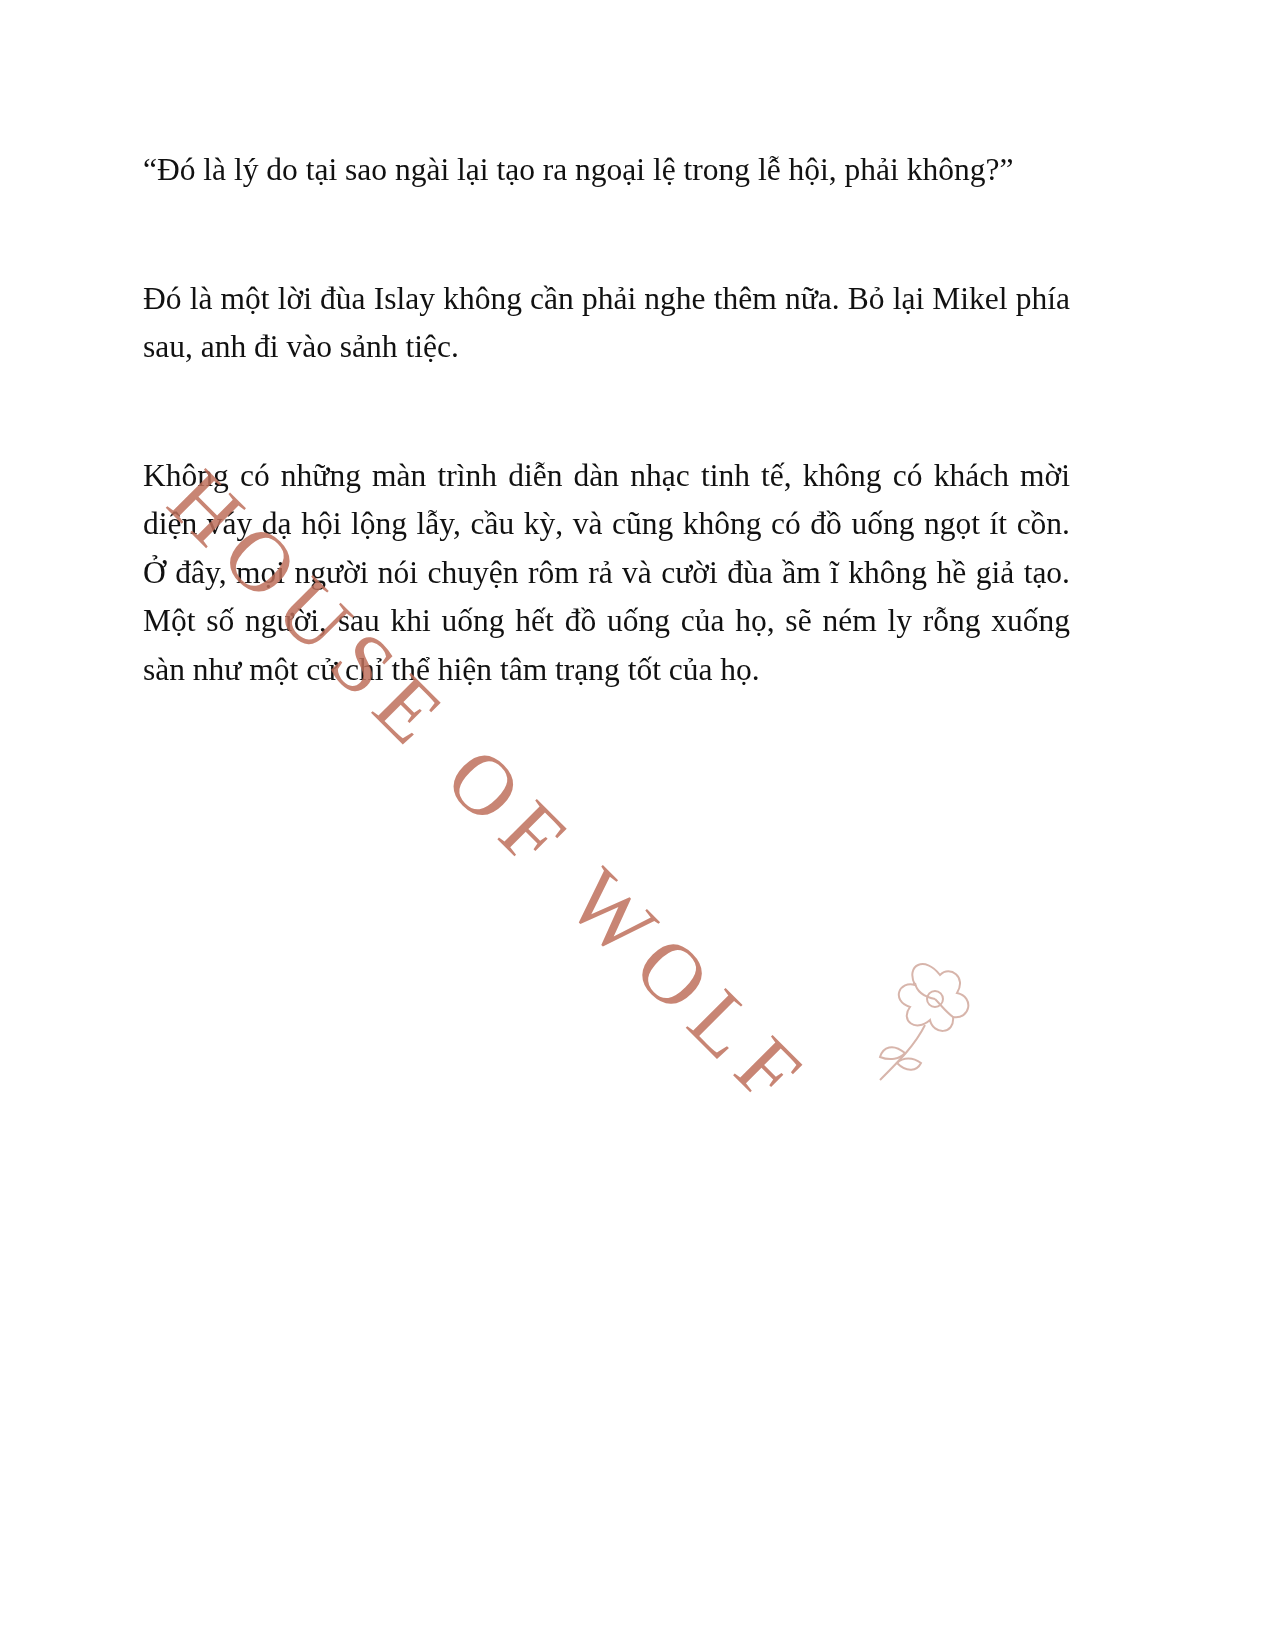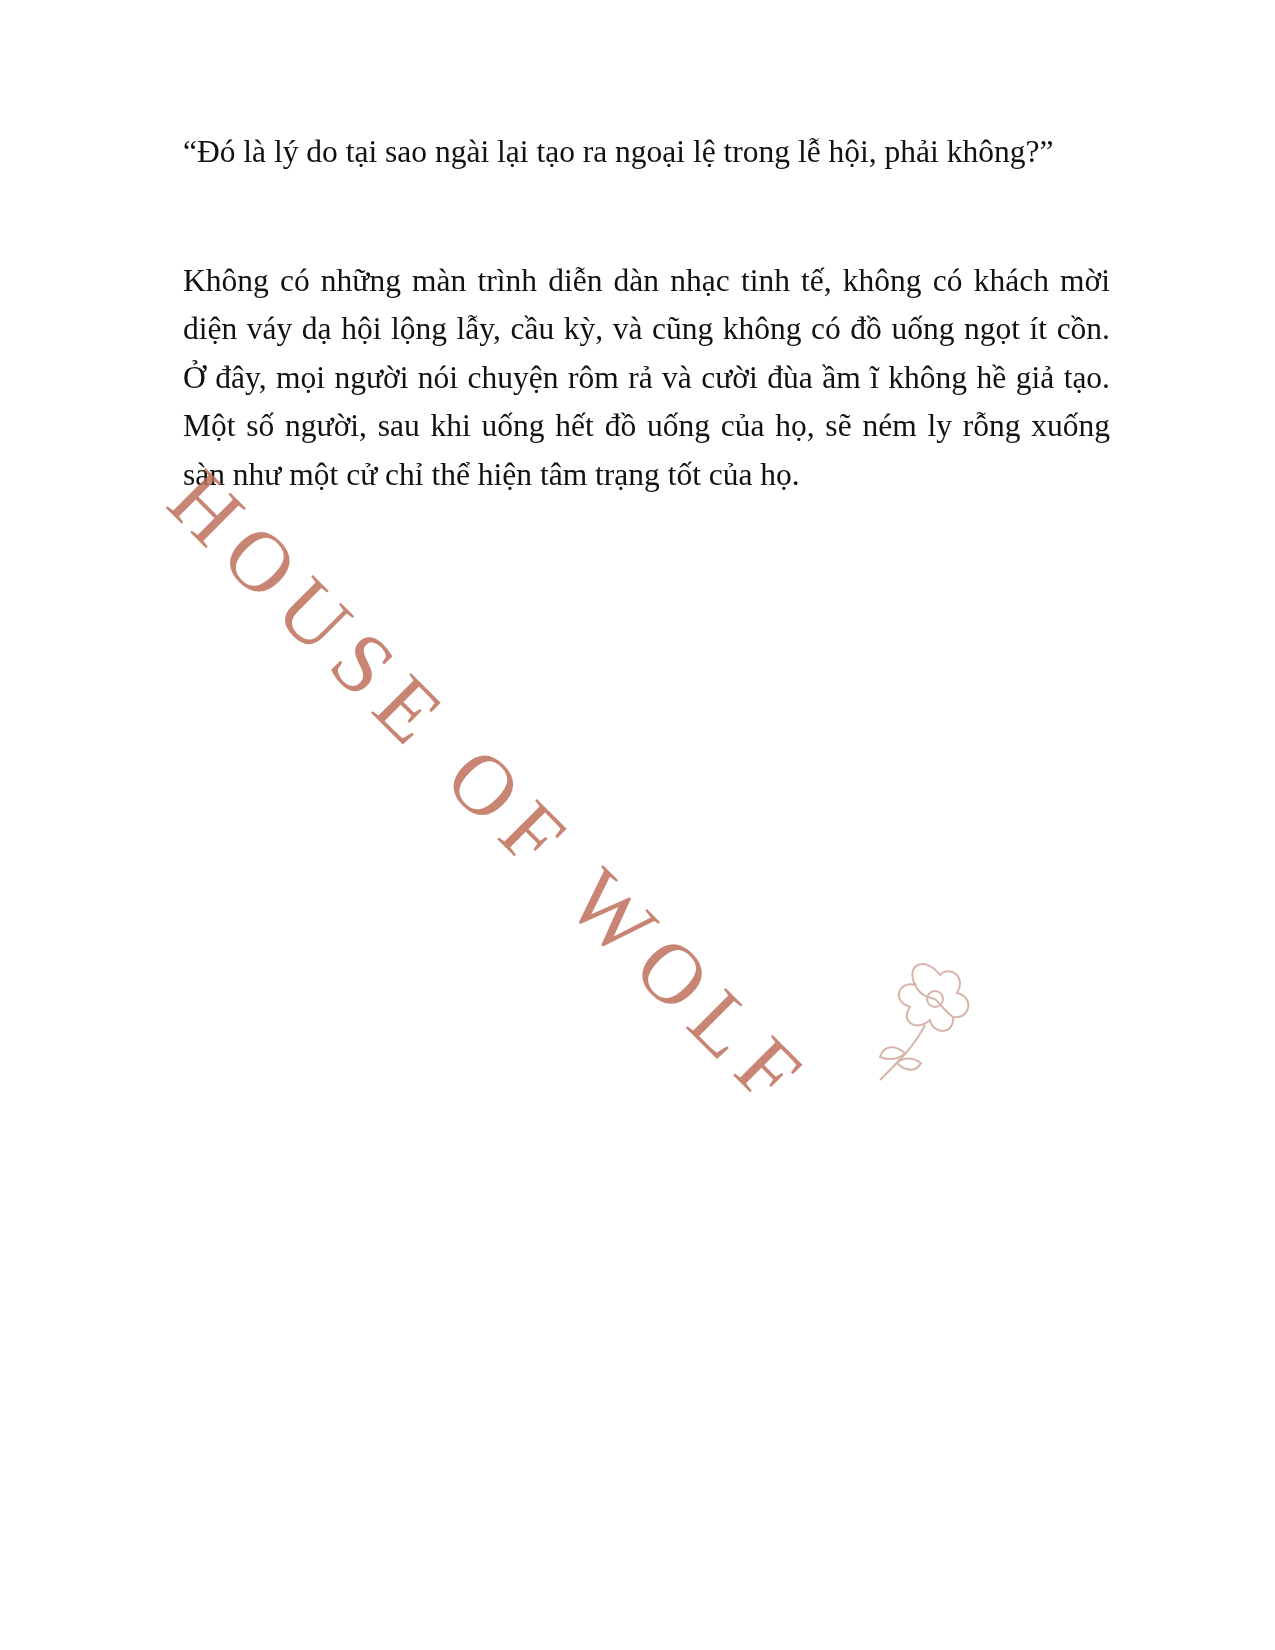--- a/index.html
+++ b/index.html
@@ -16,24 +16,23 @@
   .page {
     position: absolute;
     left: 0; top: 0;
     width: 1275px;
     height: 1650px;
     background: #ffffff;
   }
   .text-column {
     position: absolute;
     left: 143px;
-    top: 128px;
+    top: 146px;
     width: 927px;
     z-index: 1;
-    margin-left: 40px;
   }
   .para {
     font-family: "Liberation Serif", "DejaVu Serif", serif;
     font-size: 31.5px;
     line-height: 48.5px;
     color: #111111;
     text-align: justify;
     margin: 0 0 80px 0;
   }
   .para.last-line-left {
@@ -68,20 +67,21 @@
     height: 150px;
     opacity: 0.55;
   }
 </style>
 </head>
 <body>
 
 <div class="page">
   <div class="text-column">
     <p class="para last-line-left">“Đó là lý do tại sao ngài lại tạo ra ngoại lệ trong lễ hội, phải không?”</p>
+    <p class="para last-line-left">Đó là một lời đùa Islay không cần phải nghe thêm nữa. Bỏ lại Mikel phía sau, anh đi vào sảnh tiệc.</p>
     <p class="para last-line-left">Không có những màn trình diễn dàn nhạc tinh tế, không có khách mời diện váy dạ hội lộng lẫy, cầu kỳ, và cũng không có đồ uống ngọt ít cồn. Ở đây, mọi người nói chuyện rôm rả và cười đùa ầm ĩ không hề giả tạo. Một số người, sau khi uống hết đồ uống của họ, sẽ ném ly rỗng xuống sàn như một cử chỉ thể hiện tâm trạng tốt của họ.</p>
   </div>
 
   <div class="watermark">
     <div class="wm-text">HOUSE OF WOLF</div>
     <svg class="wm-flower" viewBox="0 0 150 150" xmlns="http://www.w3.org/2000/svg">
       <g fill="none" stroke="#b87a68" stroke-width="2">
         <path d="M95 40 C80 20, 60 30, 70 50 C55 45, 45 65, 65 72 C55 85, 70 98, 85 85 C88 100, 110 100, 108 82 C125 85, 130 62, 112 58 C122 42, 105 30, 95 40 Z"></path>
         <circle cx="90" cy="64" r="8"></circle>
         <path d="M80 90 C70 110, 55 125, 35 145"></path>

